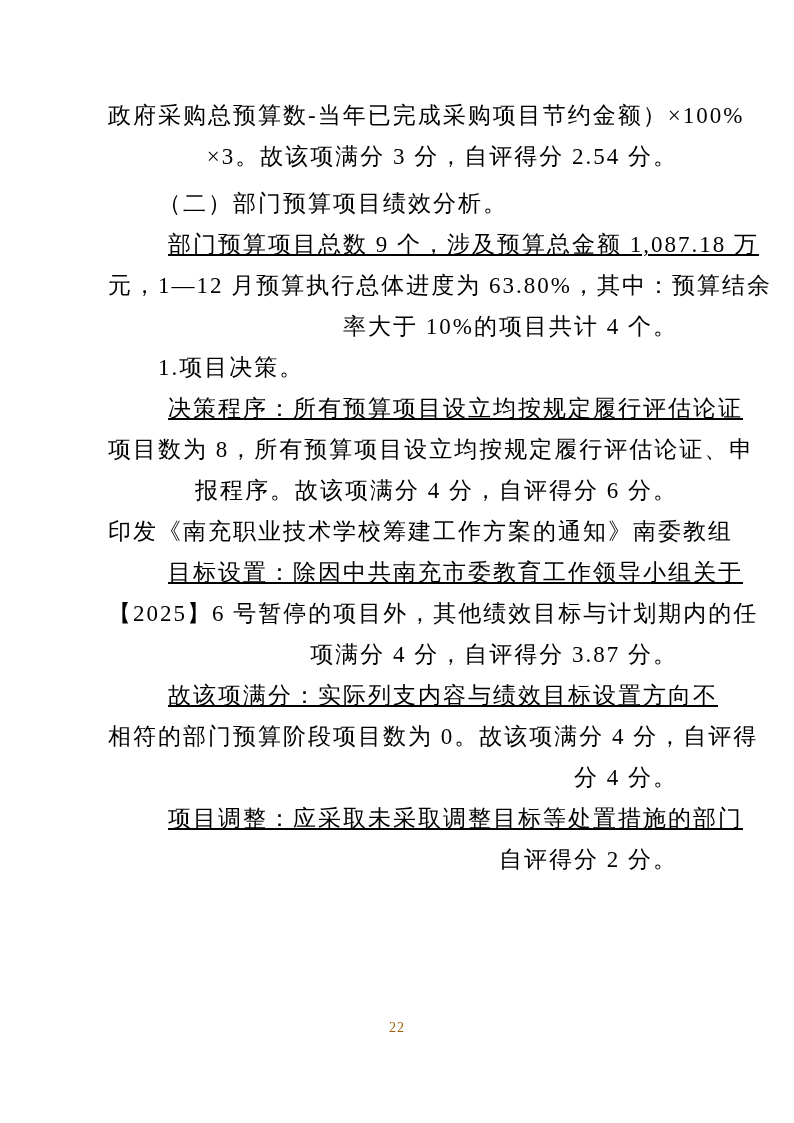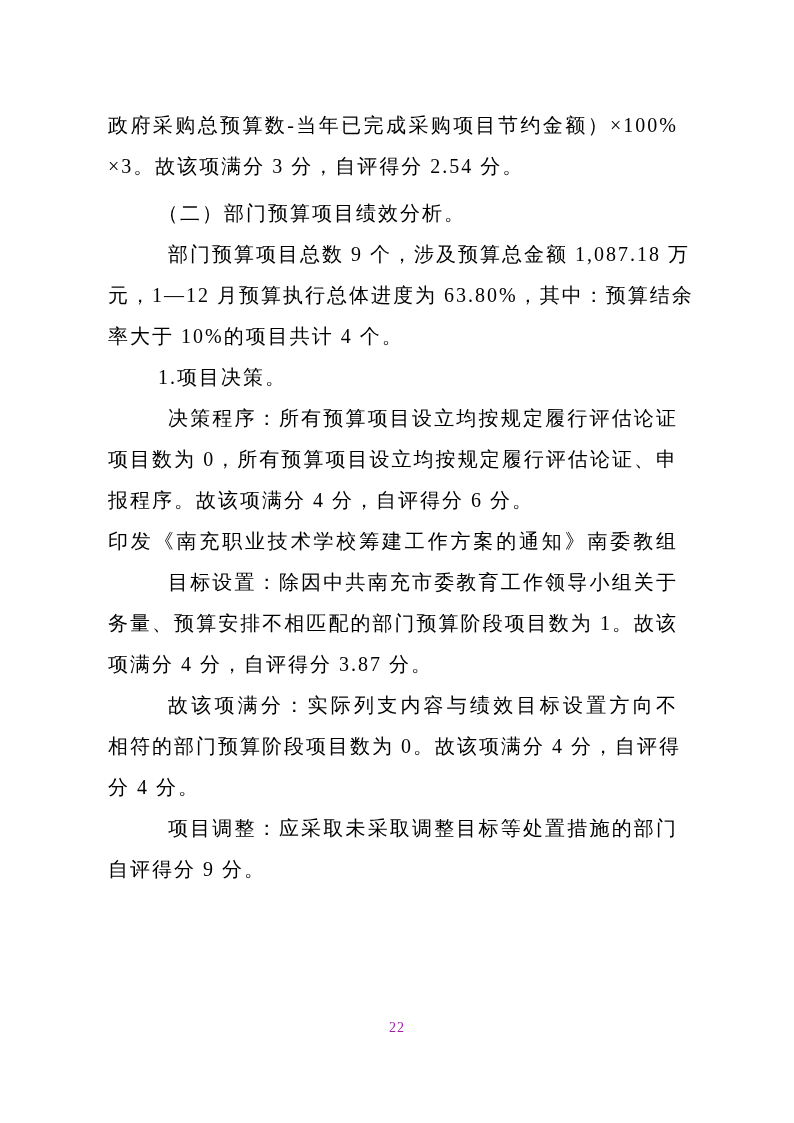--- a/index.html
+++ b/index.html
@@ -13,59 +13,60 @@
     width: 794px;
     height: 1123px;
     background: #ffffff;
     overflow: hidden;
     color: #000000;
     font-family: "Liberation Serif", "DejaVu Serif", serif;
   }
   .page-body {
     position: absolute;
     left: 108px;
-    top: 105px;
+    top: 95px;
     width: 570px;
-    font-size: 20px;
+    font-size: 23px;
     line-height: 41px;
     letter-spacing: 2px;
   }
   .ln {
     white-space: nowrap;
-    text-align: left;
+    text-align: right;
   }
   
   .ln.j {
     white-space: nowrap;
     text-align: justify;
     text-align-last: justify;
     text-justify: inter-character;
   }
   
   .ln.ind {
     padding-left: 60px;
+    text-decoration: underline;
   }
   .hd {
     font-weight: normal;
     padding-left: 50px;
     white-space: nowrap;
   }
   .hd.sp {
     margin-top: 6px;
   }
   .page-number {
     position: absolute;
     left: 0;
     right: 0;
     top: 1020px;
     text-align: center;
     font-size: 14px;
     letter-spacing: 1px;
     font-family: "Liberation Serif", "DejaVu Serif", serif;
-    color: #a21caf;
+    color: #a16207;
   }
 </style>
 </head>
 <body>
 
 <div class="page">
 
   <div class="page-body">
 
     <div class="ln j">政府采购总预算数-当年已完成采购项目节约金额）×100%</div>
@@ -73,33 +74,33 @@
 
     <div class="hd sp">（二）部门预算项目绩效分析。</div>
 
     <div class="ln j ind">部门预算项目总数 9 个，涉及预算总金额 1,087.18 万</div>
     <div class="ln j">元，1—12 月预算执行总体进度为 63.80%，其中：预算结余</div>
     <div class="ln">率大于 10%的项目共计 4 个。</div>
 
     <div class="hd">1.项目决策。</div>
 
     <div class="ln j ind">决策程序：所有预算项目设立均按规定履行评估论证</div>
-    <div class="ln j">项目数为 0，所有预算项目设立均按规定履行评估论证、申</div>
+    <div class="ln j">项目数为 8，所有预算项目设立均按规定履行评估论证、申</div>
     <div class="ln">报程序。故该项满分 4 分，自评得分 6 分。</div>
 
     <div class="ln j">印发《南充职业技术学校筹建工作方案的通知》南委教组</div>
     <div class="ln j ind">目标设置：除因中共南充市委教育工作领导小组关于</div>
-    <div class="ln j">务量、预算安排不相匹配的部门预算阶段项目数为 1。故该</div>
+    <div class="ln j">【2025】6 号暂停的项目外，其他绩效目标与计划期内的任</div>
     <div class="ln">项满分 4 分，自评得分 3.87 分。</div>
 
 
     <div class="ln j ind">故该项满分：实际列支内容与绩效目标设置方向不</div>
     <div class="ln j">相符的部门预算阶段项目数为 0。故该项满分 4 分，自评得</div>
     <div class="ln">分 4 分。</div>
 
     <div class="ln j ind">项目调整：应采取未采取调整目标等处置措施的部门</div>
-    <div class="ln">自评得分 9 分。</div>
+    <div class="ln">自评得分 2 分。</div>
 
   </div>
 
   <div class="page-number">22</div>
 
 </div>
 
 </body></html>

